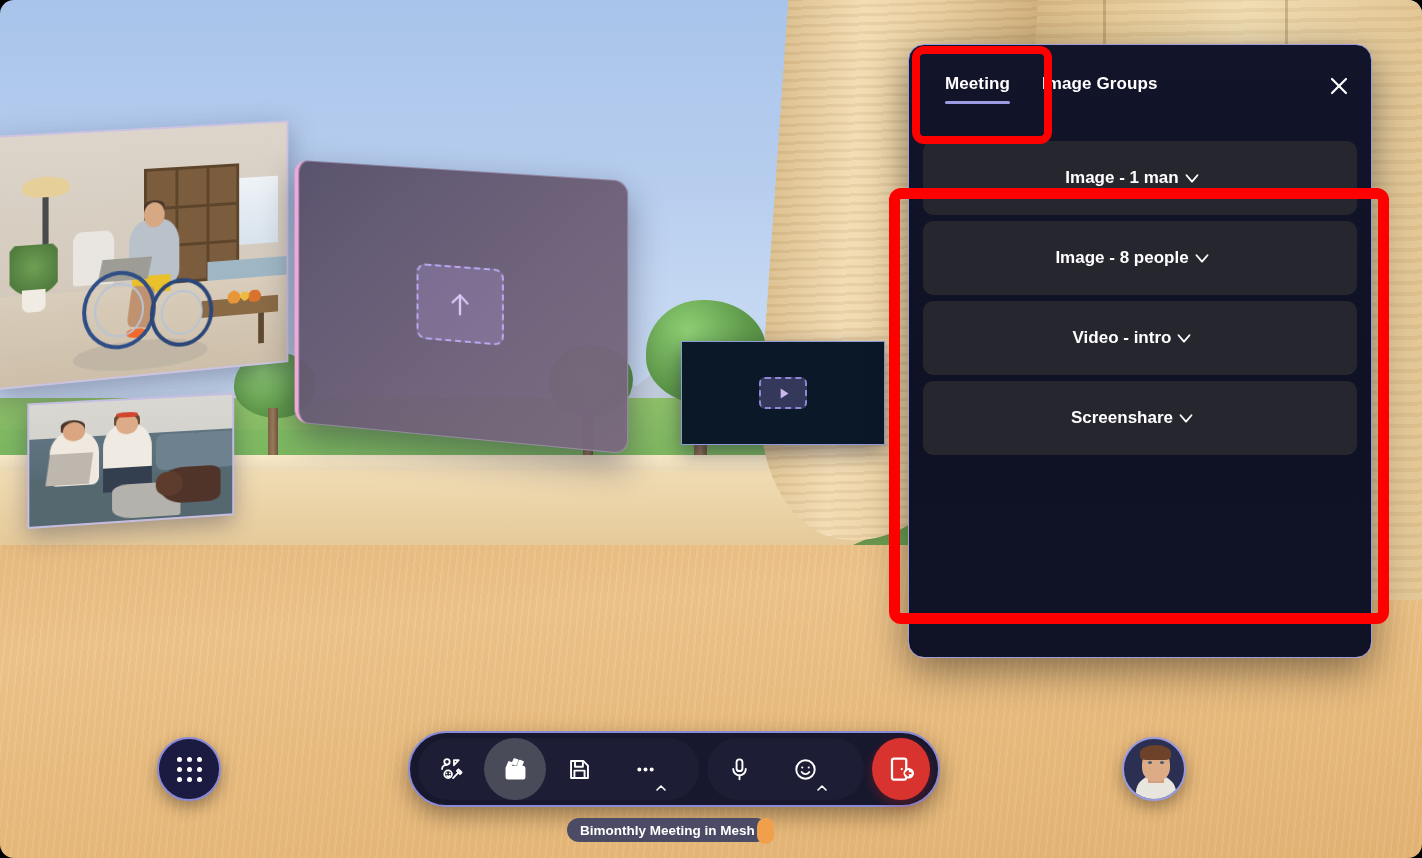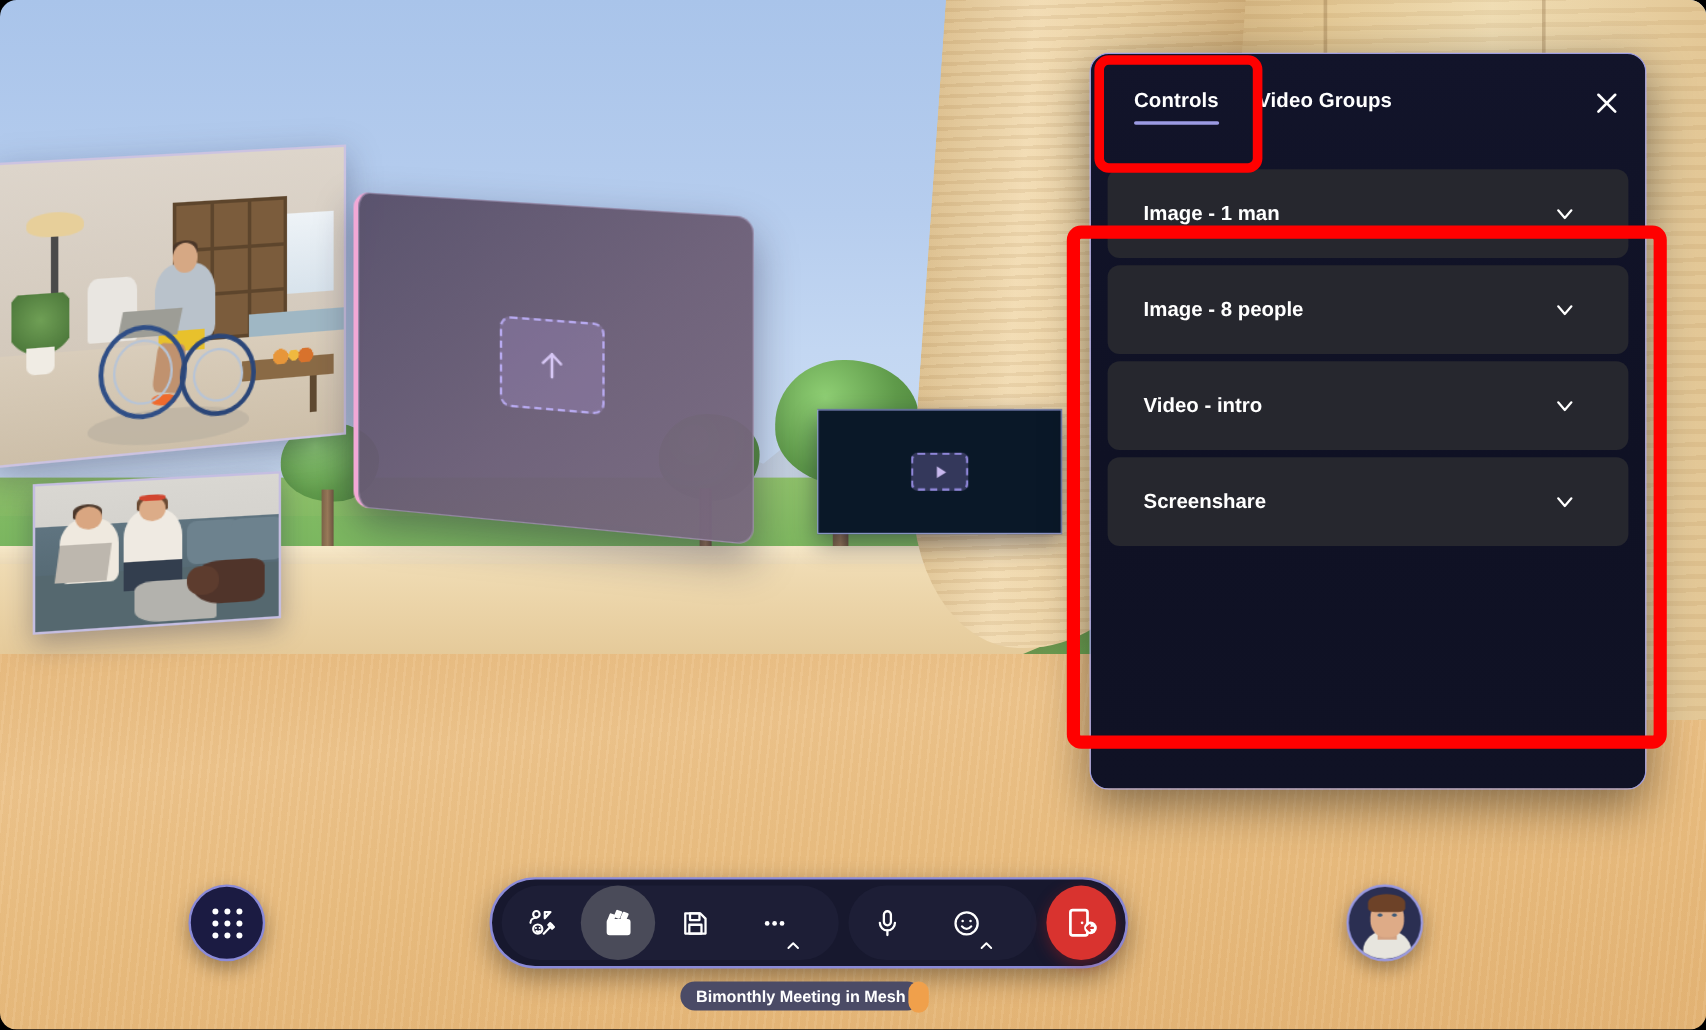--- a/index.html
+++ b/index.html
@@ -211,21 +211,21 @@
   }
   .search-input {
     background:transparent; border:0; outline:none; color:#c8c8cf;
     font-size:16px; font-family:"Liberation Sans", sans-serif; width:100%;
   }
   .search-input::placeholder { color:#c8c8cf; }
 
   .list { padding:14px 14px 14px; display:flex; flex-direction:column; gap:6px; }
   .list-row {
     height:74px; background:#26272e; border-radius:10px;
-    display:flex; align-items:center; justify-content:space-between;
+    display:flex; align-items:center; justify-content:center;
     padding:0 40px 0 30px; cursor:default;
   }
   .list-row .label { color:#fff; font-size:17px; font-weight:700; }
   .chev { width:26px; height:26px; display:flex; align-items:center; justify-content:center; }
   .chev svg { width:22px; height:22px; }
 
   
   .hl { position:absolute; border:8px solid #ff0000; border-radius:10px; pointer-events:none; }
   .hl-tab  { left:912px; top:46px;  width:140px; height:98px; border-radius:12px; }
   .hl-list { left:889px; top:188px; width:500px; height:436px; border-radius:12px; border-width:11px; }
@@ -390,24 +390,24 @@
           <polygon points="8,5 19,12 8,19" fill="#c9b9ef"></polygon>
         </svg>
       </div>
     </div>
   </div>
 
   <div class="panel">
 
     <div class="panel-tabs">
       <div class="tab active">
-        <span>Controls</span>
+        <span>Meeting</span>
       </div>
       <div class="tab inactive">
-        <span>Video Groups</span>
+        <span>Image Groups</span>
       </div>
       <div class="close-x">
         <svg viewBox="0 0 24 24" fill="none" stroke="#ffffff" stroke-width="2.2" stroke-linecap="round">
           <line x1="5" y1="5" x2="19" y2="19"></line>
           <line x1="19" y1="5" x2="5" y2="19"></line>
         </svg>
       </div>
     </div>
 
 

